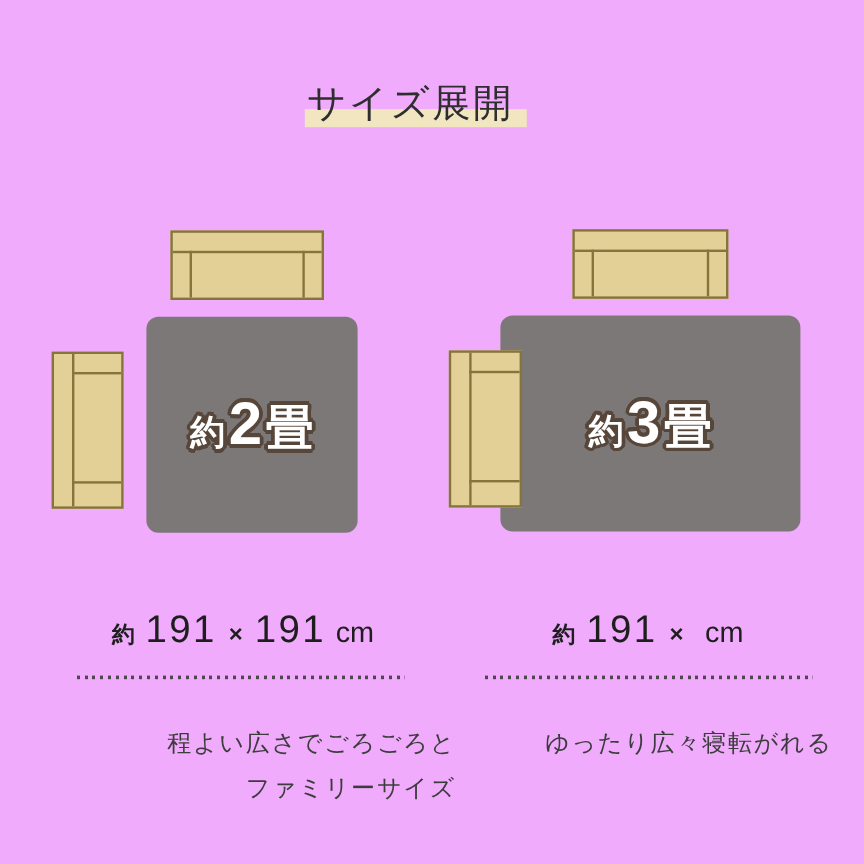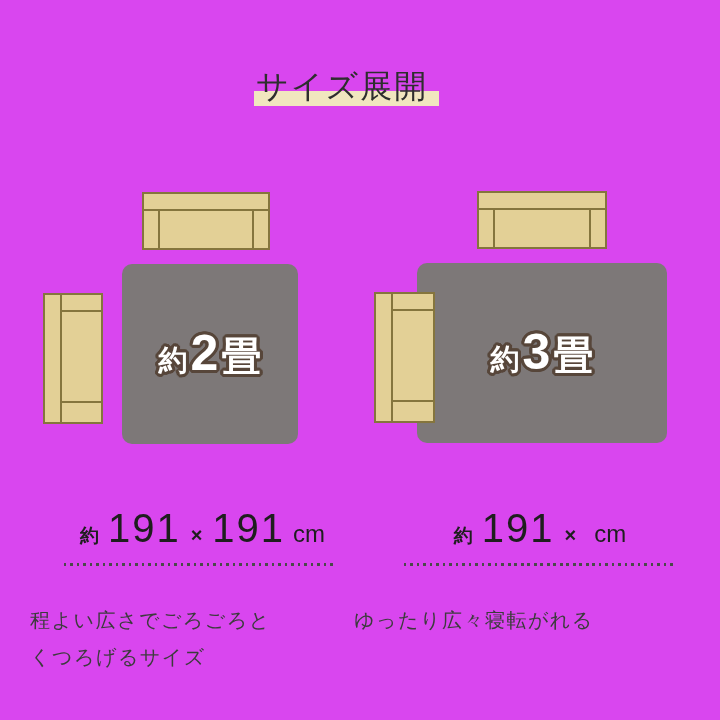--- a/index.html
+++ b/index.html
@@ -1,17 +1,17 @@
 <!DOCTYPE html>
 <html><head>
 <meta charset="utf-8">
 <style>
   html,body{margin:0;padding:0;background:#fff;}
   .canvas{
-    position:relative;width:720px;height:720px;background:#d946ef;
+    position:relative;width:720px;height:720px;background:#f0abfc;
     font-family:"Liberation Sans","DejaVu Sans",sans-serif;
     overflow:hidden;
   }
   
   .title-highlight{
     position:absolute;left:254px;top:91px;width:185px;height:15px;
     background:#f1e6bf;z-index:0;
   }
   .title-wrap{
     position:absolute;left:0;top:70px;width:684px;text-align:center;z-index:1;
@@ -61,34 +61,34 @@
   .fig-right .sofa-v{left:374px;top:292px;width:61px;height:131px;z-index:2;}
 
   
   .size-row{
     position:absolute;display:flex;align-items:baseline;justify-content:center;
     color:#1e1e1e;
   }
   .size-row.left{left:30px;top:506px;width:345px;}
   .size-row.right{left:372px;top:506px;width:336px;}
   .s-approx{font-size:19px;font-weight:bold;margin-right:9px;}
-  .s-num{font-size:40px;letter-spacing:2px;}
+  .s-num{font-size:32px;letter-spacing:2px;}
   .s-times{font-size:20px;font-weight:bold;margin:0 10px;}
   .s-unit{font-size:24px;margin-left:8px;}
 
   .dotted{
     position:absolute;top:563px;height:3px;width:273px;
     background:repeating-linear-gradient(to right,#4a4a4a 0 2.5px,transparent 2.5px 6.5px);
   }
   .dotted.left{left:64px;}
   .dotted.right{left:404px;}
 
   
   .desc{
-    position:absolute;top:602px;text-align:left;
+    position:absolute;top:602px;text-align:right;
     font-size:20px;color:#3c3c3c;line-height:37px;letter-spacing:1.5px;
   }
   .desc.left{left:30px;width:350px;}
   .desc.right{left:354px;width:340px;}
 </style>
 </head>
 <body>
 
 <div class="canvas">
 
@@ -149,19 +149,19 @@
     <span class="s-num">191</span>
     <span class="s-times">×</span>
     <span class="s-unit">cm</span>
   </div>
 
   <div class="dotted left"></div>
   <div class="dotted right"></div>
 
   <div class="desc left">
     <div>程よい広さでごろごろと</div>
-    <div>くつろげるサイズ</div>
+    <div>ファミリーサイズ</div>
   </div>
   <div class="desc right">
     <div>ゆったり広々寝転がれる</div>
   </div>
 
 </div>
 
 </body></html>

